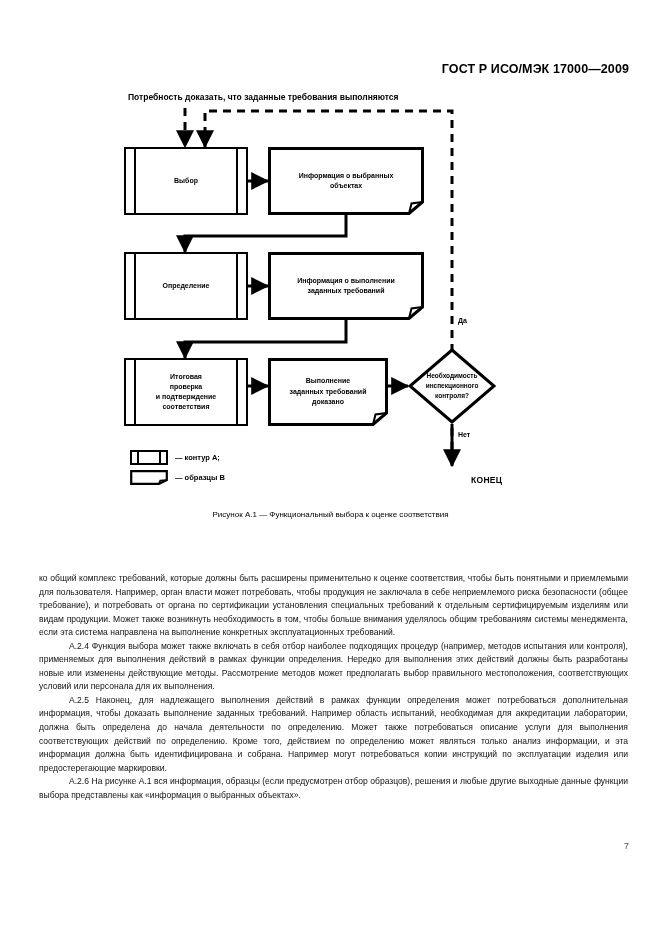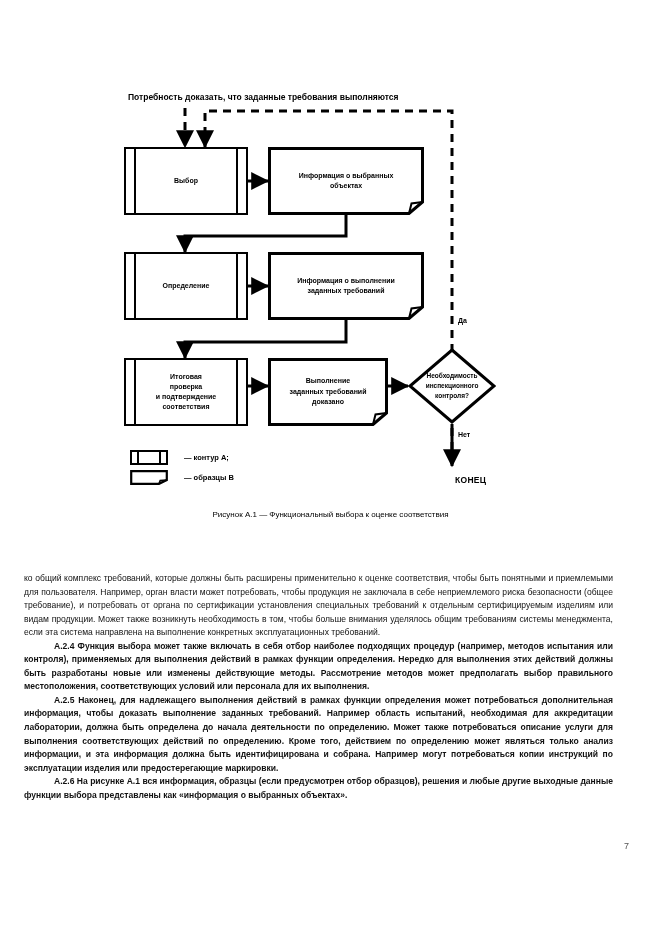--- a/index.html
+++ b/index.html
@@ -139,21 +139,21 @@
 
   
   .legend-row {
     position: absolute;
     display: flex;
     align-items: center;
   }
   .legend-text {
     font-size: 7.5px;
     font-weight: bold;
-    margin-left: 16px;
+    margin-left: 7px;
     white-space: nowrap;
   }
   .legend-shapeA {
     position: relative;
     width: 38px;
     height: 15px;
     box-sizing: border-box;
     border: 2px solid #000;
     background: #fff;
   }
@@ -177,48 +177,49 @@
     width: 661px;
     top: 424px;
     text-align: center;
     font-size: 8px;
     white-space: nowrap;
   }
 
   
   .body-text {
     position: absolute;
-    left: 24px;
+    left: 39px;
     top: 572px;
     width: 589px;
     font-size: 8.55px;
     line-height: 13.55px;
     text-align: justify;
     text-justify: inter-word;
     color: #111;
   }
   .body-text p {
     margin: 0;
     text-align: justify;
   }
-  .body-text p.indent { text-indent: 30px; font-weight: bold; }
+  .body-text p.indent { text-indent: 30px; }
 
   .page-num {
     position: absolute;
     right: 32px;
     top: 841px;
     font-size: 9px;
     color: #555;
   }
 </style>
 </head>
 <body>
 
 <div class="page">
 
+  <div class="doc-header">ГОСТ Р ИСО/МЭК 17000—2009</div>
 
   <div class="figure">
 
     <div class="fig-title">Потребность доказать, что заданные требования выполняются</div>
 
     <svg class="conn" viewBox="0 0 661 455" xmlns="http://www.w3.org/2000/svg">
       <defs>
         <marker id="ah" markerWidth="7" markerHeight="7" refX="5.6" refY="3" orient="auto">
           <path d="M0,0 L6,3 L0,6 z" fill="#000"></path>
         </marker>
@@ -292,21 +293,21 @@
       <svg width="88" height="76" viewBox="0 0 88 76">
         <path d="M44,2 L86,38 L44,74 L2,38 Z" fill="#fff" stroke="#000" stroke-width="3"></path>
       </svg>
       <span class="lbl">Необходимость<br>инспекционного<br>контроля?</span>
     </div>
 
     <div class="edge-label" style="left:458px; top:231px;">Да</div>
 
     <div class="edge-label" style="left:458px; top:345px;">Нет</div>
 
-    <div class="end-label" style="left:431px; top:389px;padding-left:24px;">КОНЕЦ</div>
+    <div class="end-label" style="left:447px; top:389px;padding-left:24px;">КОНЕЦ</div>
 
     <div class="legend-row" style="left:130px; top:364px;">
       <span class="legend-shapeA">
         <i class="a"></i>
           <i class="b"></i>
       </span>
       <span class="legend-text">— контур А;</span>
     </div>
 
     <div class="legend-row" style="left:130px; top:384px;">

